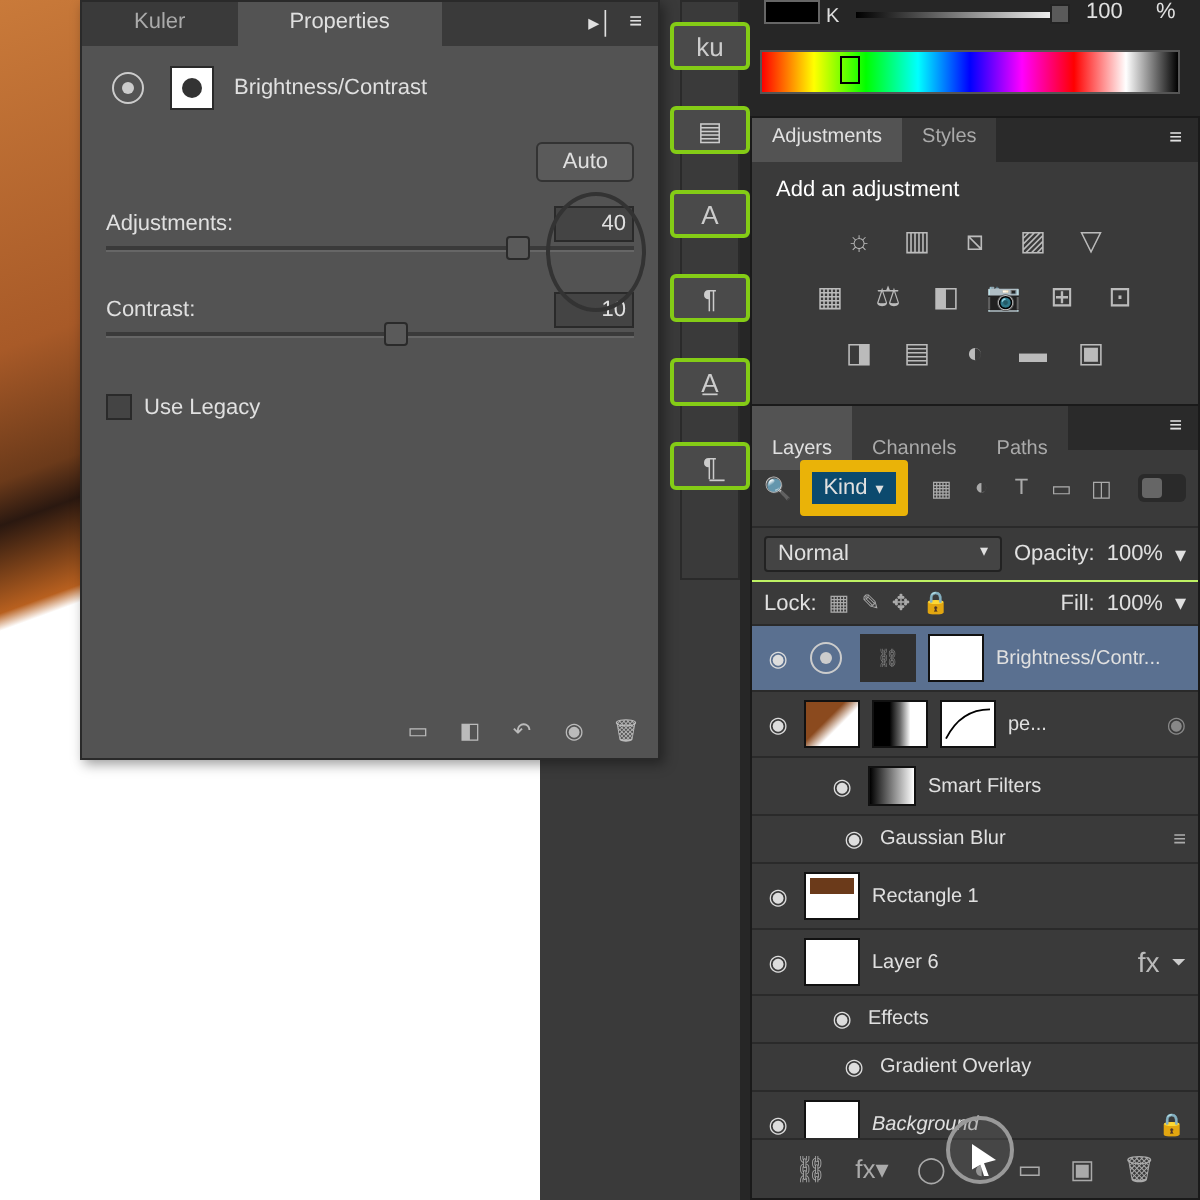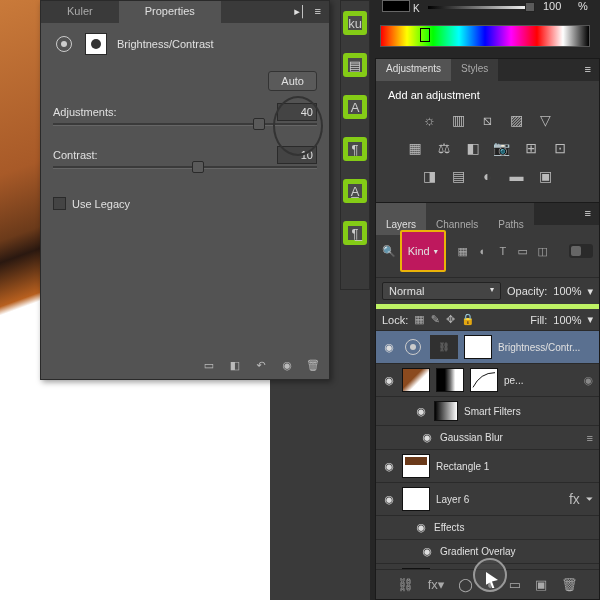--- a/index.html
+++ b/index.html
@@ -27,21 +27,21 @@
 .slider-track { margin:0 12px 14px 12px; height:3px; background:#3a3a3a; border-bottom:1px solid #666; position:relative; }
 .slider-thumb { position:absolute; top:-5px; width:12px; height:12px; background:#5a5a5a; border:1px solid #2a2a2a; border-radius:2px; transform:translateX(-50%); }
 .num-input { width:40px; height:18px; background:#444; border:1px solid #2a2a2a; text-align:right; padding:0 3px; color:#e0e0e0; }
 .highlight-oval { position:absolute; right:6px; top:95px; width:50px; height:60px; border:2px solid #333; border-radius:50%; pointer-events:none; }
 .legacy-row { padding:14px 12px; display:flex; align-items:center; gap:6px; }
 .checkbox { width:13px; height:13px; background:#444; border:1px solid #2a2a2a; }
 .bottom-icons { position:absolute; bottom:6px; right:8px; display:flex; gap:10px; }
 .bottom-icons span { width:16px; height:16px; display:flex; align-items:center; justify-content:center; color:#bbb; cursor:pointer; }
 
 .tool-strip { position:absolute; left:340px; top:0; width:30px; height:290px; background:#3a3a3a; border:1px solid #2a2a2a; display:flex; flex-direction:column; align-items:center; gap:18px; padding-top:10px; }
-.tool-strip span { width:24px; height:24px; display:flex; align-items:center; justify-content:center; color:#ccc; border:5px solid #84cc16; border-radius:3px; background:#4a4a4a; cursor:pointer; font-size:13px; }
+.tool-strip span { width:40px; height:24px; display:flex; align-items:center; justify-content:center; color:#ccc; border:2px solid #84cc16; border-radius:3px; background:#4a4a4a; cursor:pointer; font-size:13px; }
 
 .top-right { position:absolute; left:380px; top:0; width:220px; height:55px; }
 .swatch { position:absolute; left:2px; top:0; width:28px; height:12px; background:#000; border:1px solid #666; }
 .swatch-label { position:absolute; left:33px; top:3px; font-size:10px; }
 .hslider { position:absolute; left:48px; top:6px; width:104px; height:3px; background:linear-gradient(90deg,#000,#fff); }
 .hslider-thumb { position:absolute; left:145px; top:2px; width:10px; height:10px; background:#5a5a5a; border:1px solid #222; }
 .hval { position:absolute; left:163px; top:0; width:30px; }
 .pct { position:absolute; left:198px; top:0; }
 .spectrum { position:absolute; left:0px; top:25px; width:210px; height:22px; background:linear-gradient(90deg,#f00,#ff0,#0f0,#0ff,#00f,#f0f,#f00,#fff,#000); border:1px solid #555; }
 .spec-cursor { position:absolute; left:40px; top:28px; width:10px; height:14px; border:1px solid #000; }
@@ -52,27 +52,27 @@
 .adj-head .menu { margin-left:auto; padding:4px 8px; cursor:pointer; }
 .adj-body { padding:8px 12px; }
 .adj-title { font-size:11px; color:#fff; margin-bottom:10px; }
 .icon-row { display:flex; gap:9px; margin-bottom:10px; justify-content:center; }
 .icon-row span { width:20px; height:18px; color:#bbb; display:flex; align-items:center; justify-content:center; font-size:14px; cursor:pointer; }
 
 .layers-panel { position:absolute; left:375px; top:202px; width:225px; height:398px; background:#3a3a3a; border:1px solid #1a1a1a; display:flex; flex-direction:column; }
 .layers-panel .tab-bar { background:#2a2a2a; height:22px; }
 .layers-panel .tab { font-size:10px; padding:16px 10px; }
 .filter-row { display:flex; align-items:center; padding:5px 6px; gap:4px; border-bottom:1px solid #2a2a2a; }
-.kind-select { background:#be185d; border:2px solid #eab308; padding:13px 6px; border-radius:2px; display:flex; align-items:center; gap:4px; }
+.kind-select { background:#0c4a6e; border:6px solid #eab308; padding:2px 6px; border-radius:2px; display:flex; align-items:center; gap:4px; }
 .kind-select::after { content:'▾'; font-size:8px; }
 .filter-icons { display:flex; gap:6px; margin-left:6px; }
 .filter-icons span { width:14px; height:14px; color:#aaa; cursor:pointer; display:flex; align-items:center; justify-content:center; font-size:11px; }
 .toggle-sw { margin-left:auto; width:24px; height:14px; background:#2a2a2a; border-radius:3px; position:relative; }
 .toggle-sw::after { content:''; position:absolute; width:10px; height:10px; background:#666; border-radius:2px; top:2px; left:2px; }
-.mode-row { display:flex; align-items:center; padding:4px 6px; gap:6px; border-bottom:5px solid #bef264; font-size:10px; }
+.mode-row { display:flex; align-items:center; padding:4px 6px; gap:6px; border-bottom:1px solid #bef264; font-size:10px; }
 .mode-select { flex:1; background:#444; border:1px solid #222; padding:2px 6px; border-radius:2px; display:flex; justify-content:space-between; }
 .mode-select::after { content:'▾'; font-size:8px; }
 .lock-row { display:flex; align-items:center; padding:4px 6px; gap:6px; border-bottom:1px solid #2a2a2a; font-size:10px; }
 .lock-icons { display:flex; gap:6px; }
 .lock-icons span { cursor:pointer; color:#aaa; }
 
 .layer-list { flex:1; overflow:hidden; }
 .layer { display:flex; align-items:center; padding:4px 6px; border-bottom:1px solid #2a2a2a; min-height:32px; gap:6px; }
 .layer.sel { background:#5a7090; }
 .layer.sub { padding-left:38px; min-height:24px; }

